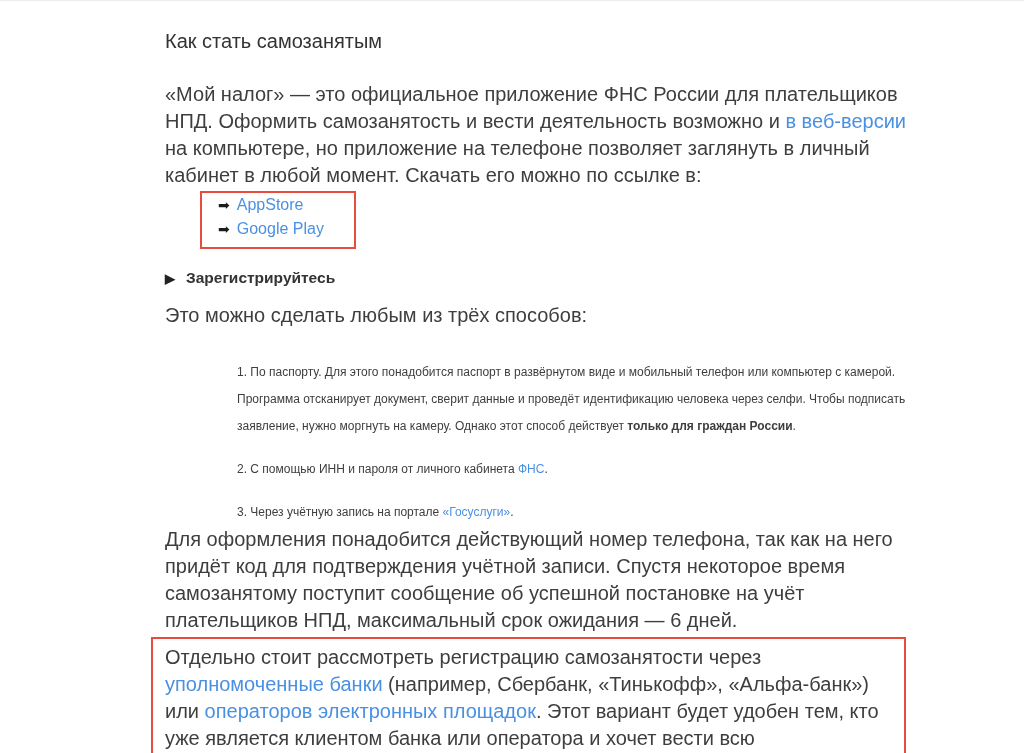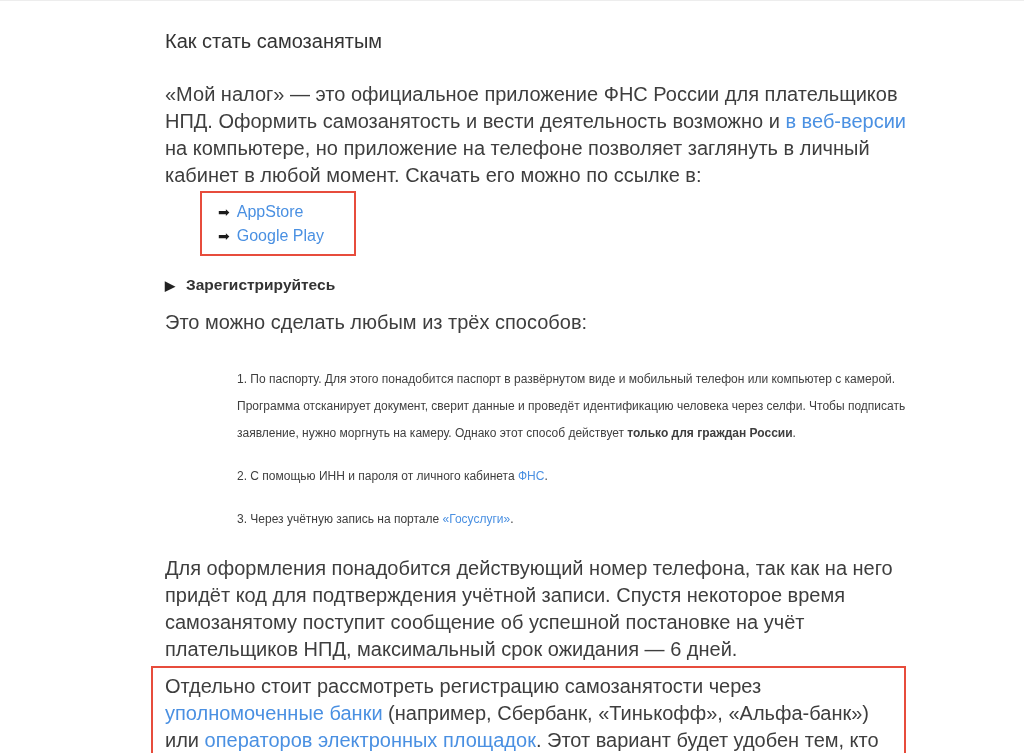--- a/index.html
+++ b/index.html
@@ -40,21 +40,21 @@
     font-size: 20px;
     line-height: 27px;
     margin: 0;
     width: 745px;
   }
   .par-gap { margin-bottom: 2px; }
   .store-box {
     display: inline-block;
     border: 2px solid #e74c3c;
     margin: 0 8px 19px 35px;
-    padding: 7px 30px 6px 16px;
+    padding: 0 30px 6px 16px;
     min-width: 147px;
   }
   .store-row {
     font-size: 16px;
     line-height: 23px;
     white-space: nowrap;
   }
   .arrow {
     color: #1c1c1c;
     font-size: 14px;
@@ -68,21 +68,21 @@
   .reg-intro { margin-bottom: 30px; }
   .methods {
     margin-left: 72px;
     width: 672px;
   }
   .methods .method {
     font-size: 12px;
     line-height: 27px;
     margin: 0 0 16px 0;
   }
-  .methods .method:last-child { margin-bottom: 22px; }
+  .methods .method:last-child { margin-bottom: 0; }
   strong { font-weight: bold; color: #3e3e3e; }
   .note-par { margin-bottom: 3px; }
   .highlight-box {
     border: 2px solid #e74c3c;
     margin-left: -14px;
     width: 755px;
     padding: 5px 12px 7px 12px;
   }
   .highlight-box .body-par { width: 727px; }
 </style>

